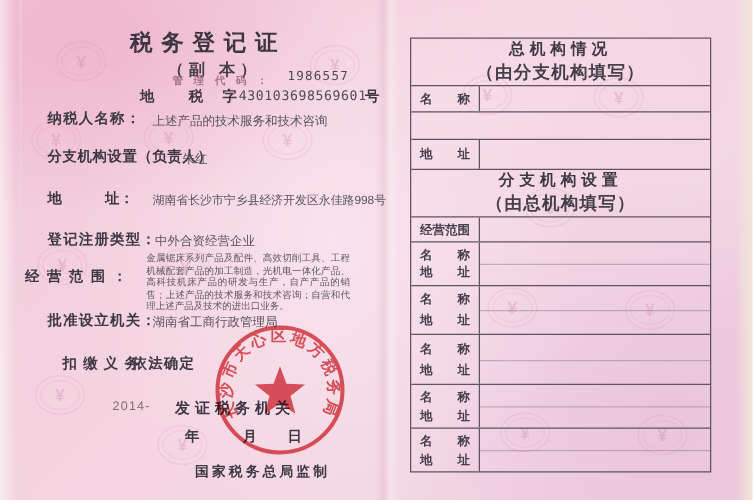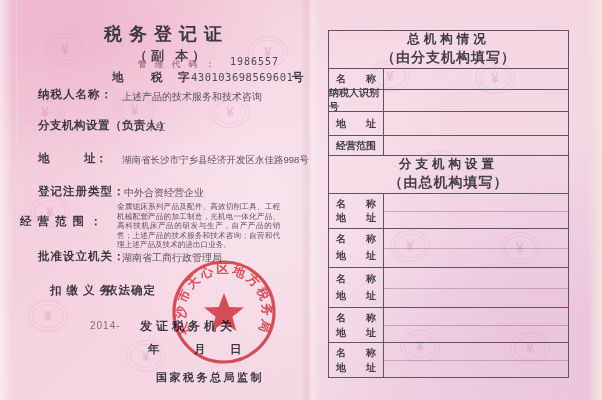--- a/index.html
+++ b/index.html
@@ -193,39 +193,38 @@
         <span class="htitle">总机构情况</span>
         <span class="hsub">（由分支机构填写）</span>
       </div>
     </div>
 
     <div class="trow" style="height:21px">
       <div class="lcell">名　　称</div>
       <div class="vcell"></div>
     </div>
     <div class="trow" style="height:22px">
-      <div class="lcell">纳税人识别号</div>
       <div class="vcell"></div>
     </div>
     <div class="trow" style="height:25px">
       <div class="lcell">地　　址</div>
       <div class="vcell"></div>
     </div>
-    <div class="trow" style="height:20px">
-      <div class="lcell">经营范围</div>
-      <div class="vcell"></div>
-    </div>
-
     <div class="trow" style="height:38px">
       <div class="hcell">
         <span class="htitle">分支机构设置</span>
         <span class="hsub">（由总机构填写）</span>
       </div>
     </div>
 
+    <div class="trow" style="height:20px">
+      <div class="lcell">经营范围</div>
+      <div class="vcell"></div>
+    </div>
+
     <div class="trow group" style="height:35px">
       <div class="lcell">
         <span>名　　称</span>
         <span>地　　址</span>
       </div>
       <div class="vcell"></div>
     </div>
     <div class="trow group" style="height:39px">
       <div class="lcell">
         <span>名　　称</span>

